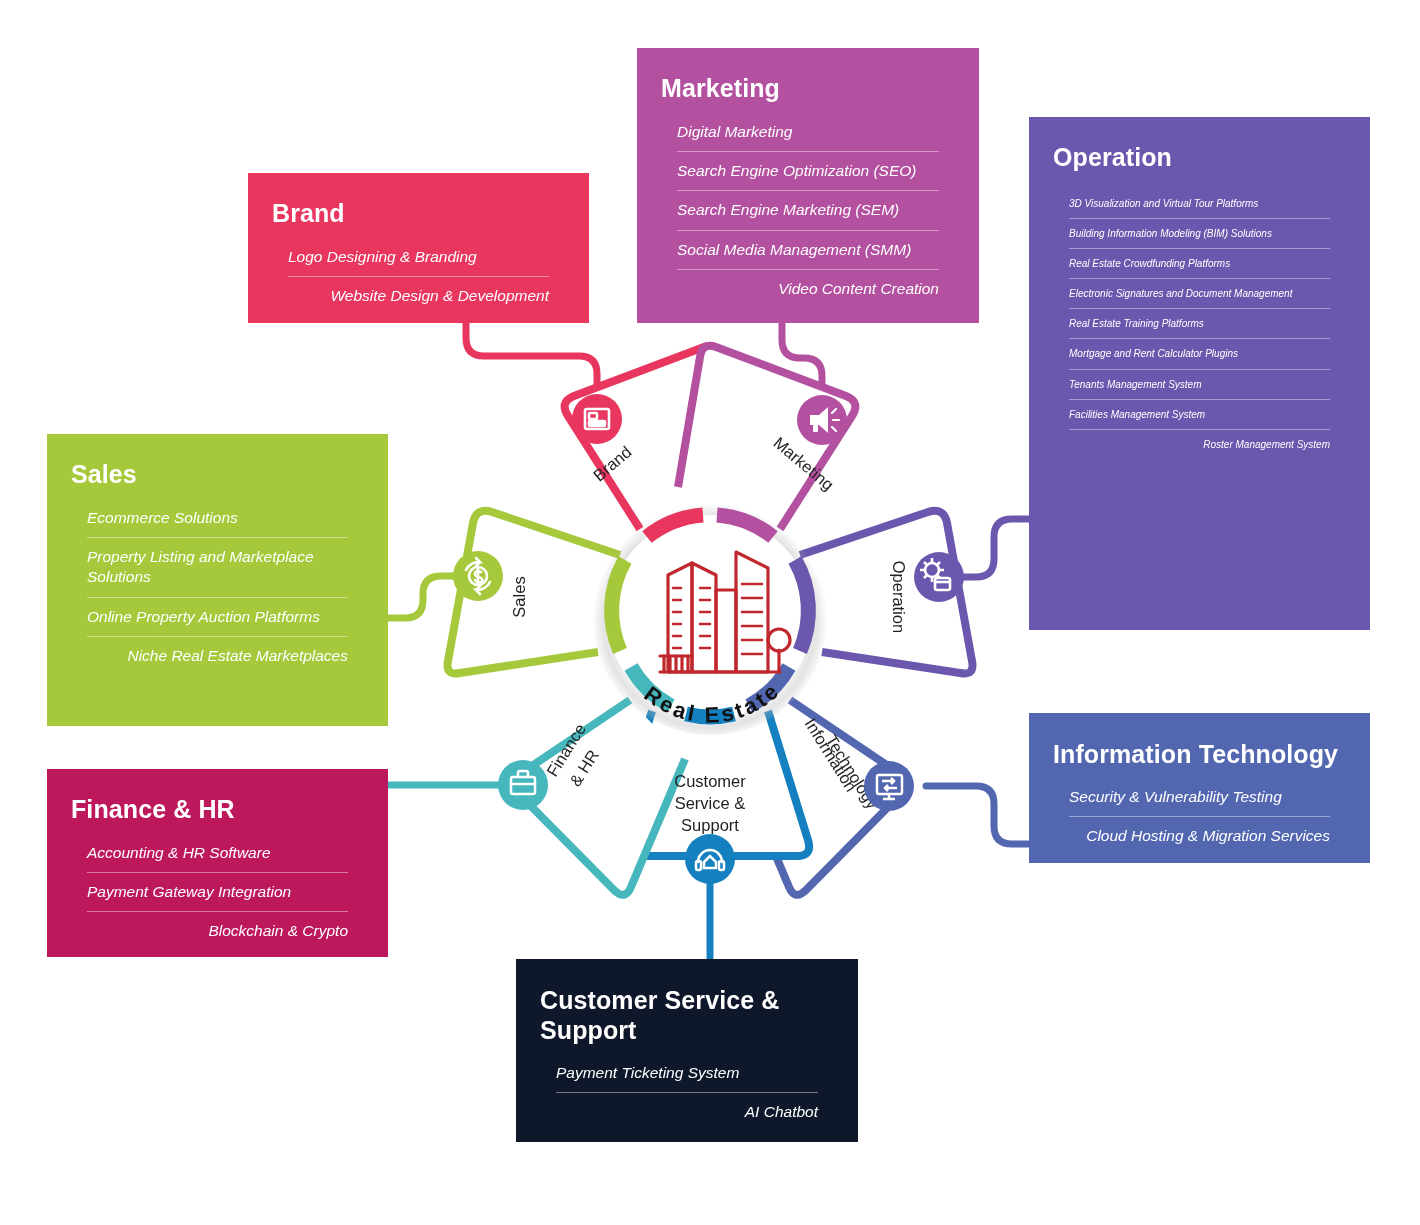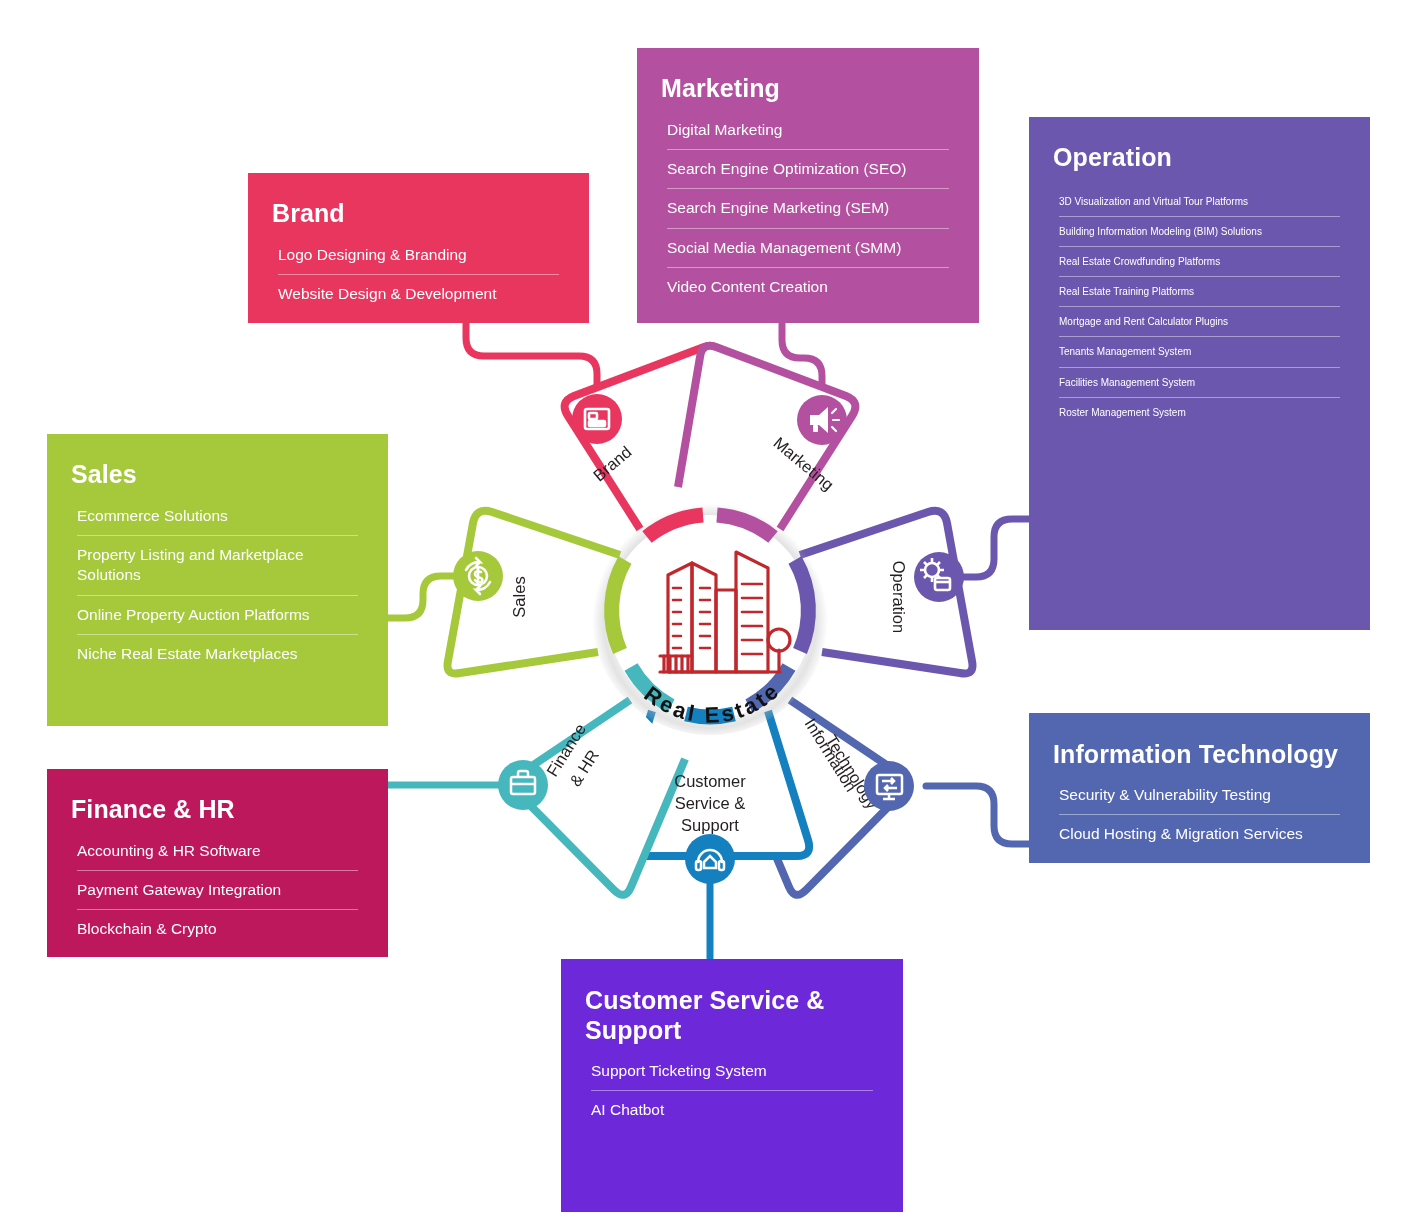--- a/index.html
+++ b/index.html
@@ -8,37 +8,37 @@
     font-family:"Liberation Sans","DejaVu Sans",sans-serif;
     -webkit-font-smoothing:antialiased;
   }
   .stage{position:absolute;inset:0;}
 
   
   .panel{position:absolute;box-sizing:border-box;padding:26px 24px 22px 24px;color:#fff;}
   .panel h2{
     margin:0 0 14px 0;font-size:25px;font-weight:700;letter-spacing:.1px;line-height:1.18;
   }
-  .panel ul{list-style:none;margin:6px;padding:0;}
+  .panel ul{list-style:none;margin:16px;padding:0;font-style:italic;}
   .panel li{
     font-size:15.5px;line-height:1.32;padding:9px 0 9px 0;
     border-bottom:1px solid rgba(255,255,255,.42);
     color:#fff;font-weight:400;
   }
-  .panel li:last-child{border-bottom:none;}
+  .panel li:last-child{border-bottom:none;text-align:right;}
   .panel li:first-child{padding-top:2px;}
 
   
   #panel-brand     {left:248px; top:173px;  width:341px; height:150px; background:#e8365f;}
   #panel-marketing {left:637px; top:48px;   width:342px; height:275px; background:#b3509f;}
   #panel-operation {left:1029px;top:117px;  width:341px; height:513px; background:#6b57ad;}
   #panel-sales     {left:47px;  top:434px;  width:341px; height:292px; background:#a5c93b;}
   #panel-finance   {left:47px;  top:769px;  width:341px; height:188px; background:#be185d;}
   #panel-it        {left:1029px;top:713px;  width:341px; height:150px; background:#5367b0;}
-  #panel-css       {left:561px; top:959px;  width:342px; height:253px; background:#6d28d9;}
+  #panel-css       {left:516px; top:959px;  width:342px; height:183px; background:#0f172a;}
 
   #panel-operation li{font-size:10px;padding:8px 0;}
   #panel-sales li{font-size:15.5px;}
   #panel-css h2,#panel-it h2{line-height:1.2;}
 
   
   #flower{position:absolute;left:0;top:0;width:1420px;height:1225px;pointer-events:none;}
 
   .petal-label{
     font-family:"Liberation Sans","DejaVu Sans",sans-serif;
@@ -253,20 +253,21 @@
       <li>Video Content Creation</li>
     </ul>
   </div>
 
   <div class="panel" id="panel-operation">
     <h2>Operation</h2>
     <ul>
       <li>3D Visualization and Virtual Tour Platforms</li>
       <li>Building Information Modeling (BIM) Solutions</li>
       <li>Real Estate Crowdfunding Platforms</li>
+      <li>Electronic Signatures and Document Management</li>
       <li>Real Estate Training Platforms</li>
       <li>Mortgage and Rent Calculator Plugins</li>
       <li>Tenants Management System</li>
       <li>Facilities Management System</li>
       <li>Roster Management System</li>
     </ul>
   </div>
 
   <div class="panel" id="panel-sales">
     <h2>Sales</h2>
@@ -291,18 +292,18 @@
     <h2>Information Technology</h2>
     <ul>
       <li>Security &amp; Vulnerability Testing</li>
       <li>Cloud Hosting &amp; Migration Services</li>
     </ul>
   </div>
 
   <div class="panel" id="panel-css">
     <h2>Customer Service &amp; Support</h2>
     <ul>
-      <li>Support Ticketing System</li>
+      <li>Payment Ticketing System</li>
       <li>AI Chatbot</li>
     </ul>
   </div>
 
 </div>
 
 </body></html>

